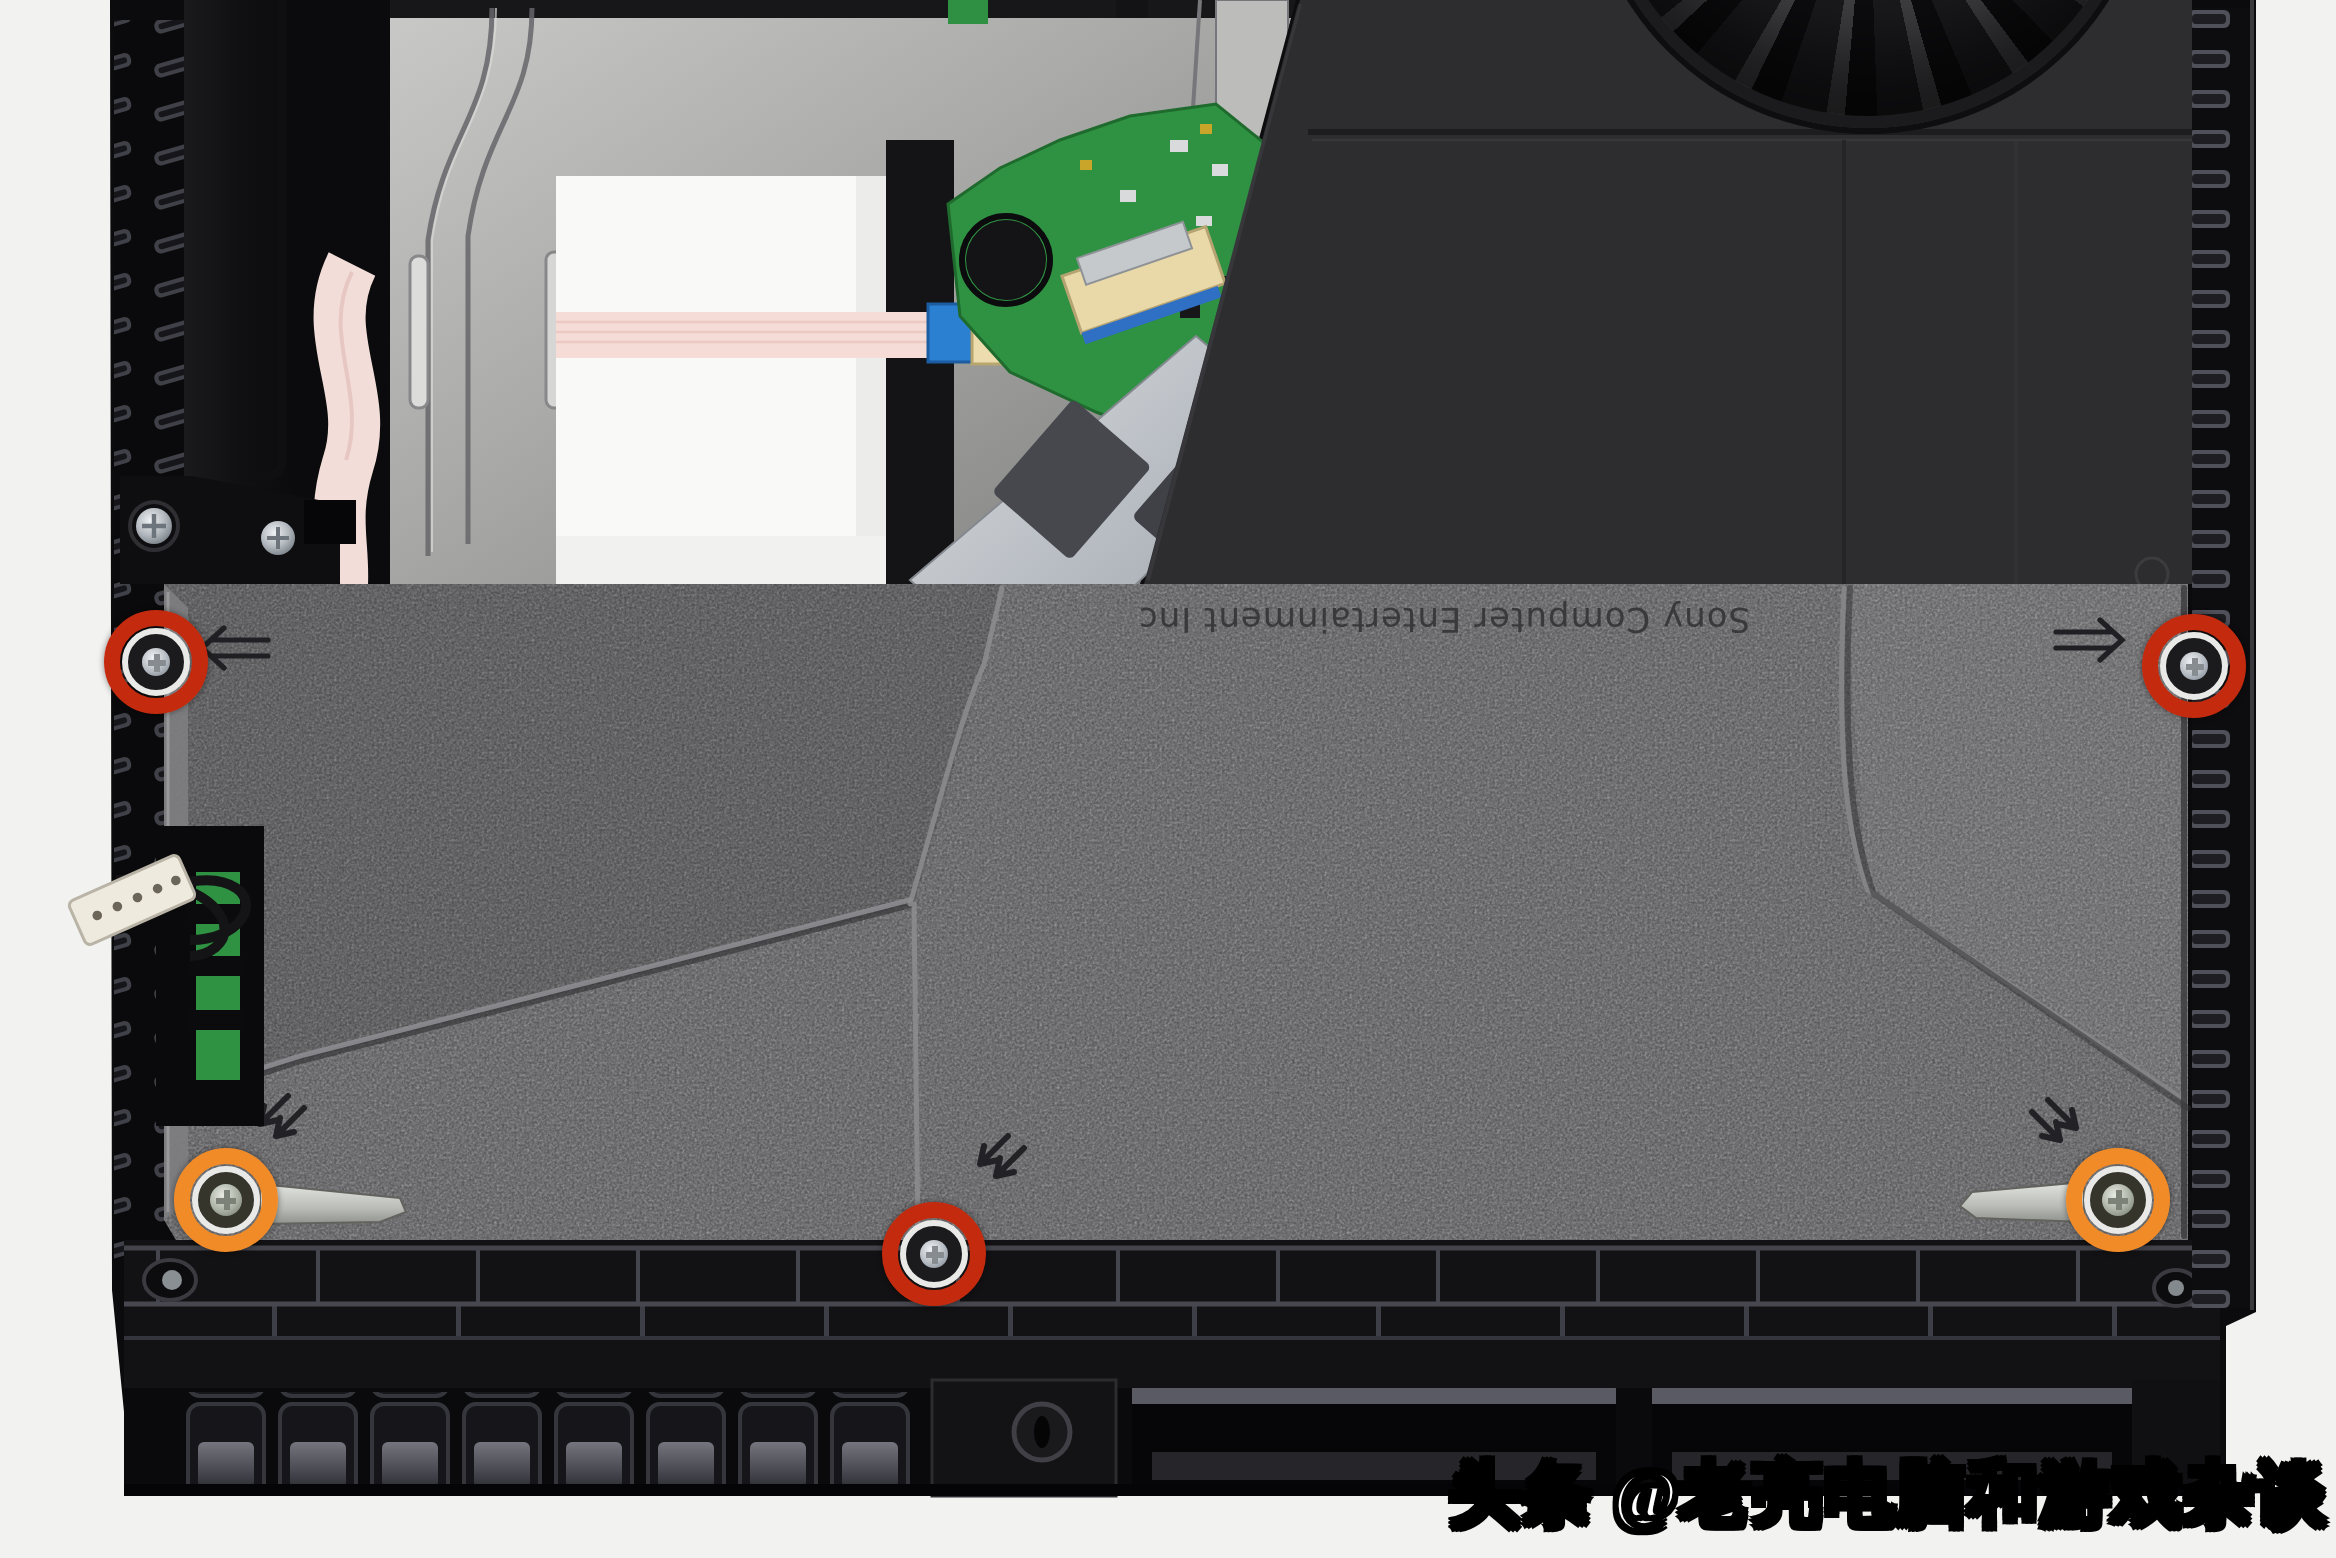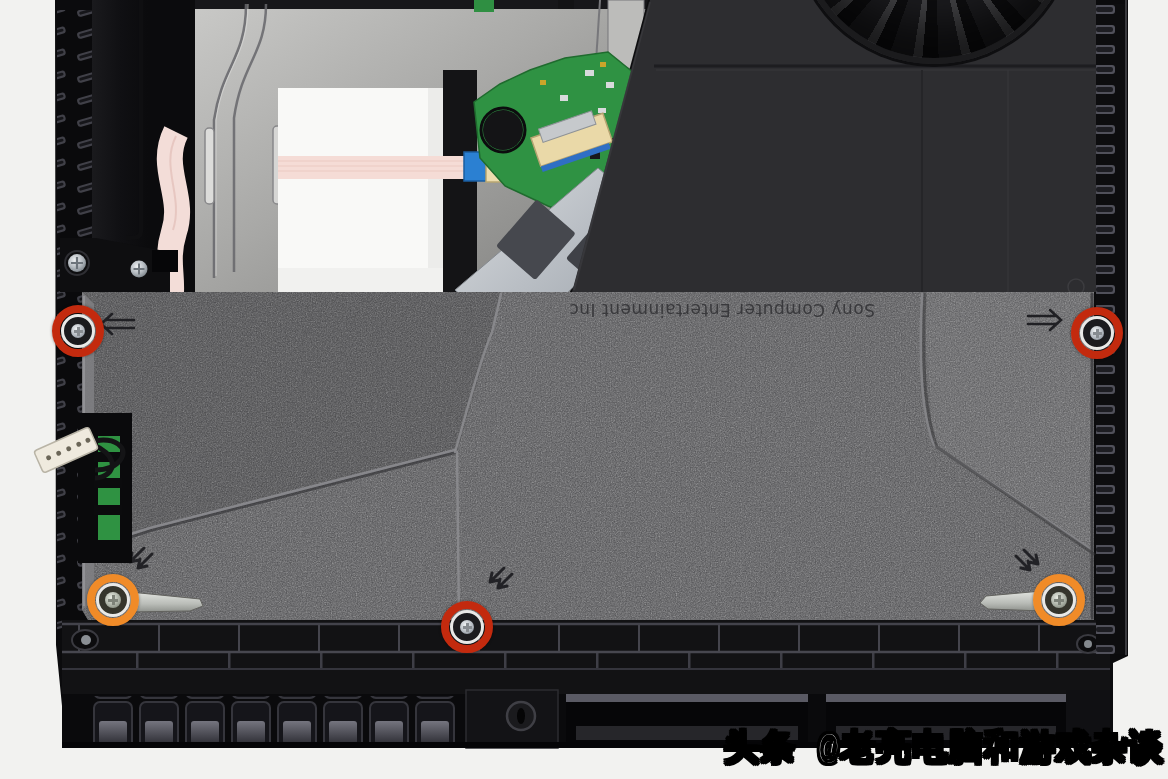--- a/index.html
+++ b/index.html
@@ -24,21 +24,21 @@
        linear-gradient(90deg,#878c91,#878c91) center/64% 3px no-repeat,
        radial-gradient(circle at 40% 35%,#f1f3f5,#b4bac1 55%,#737b85);}
   .callout.orange .screw{inset:6px;
      background:
        linear-gradient(#7d8278,#7d8278) center/3px 64% no-repeat,
        linear-gradient(90deg,#7d8278,#7d8278) center/64% 3px no-repeat,
        radial-gradient(circle at 40% 35%,#e8ebe2,#aab0a4 55%,#6d7468);}
   
   .watermark{position:absolute;right:4px;bottom:8px;z-index:9;
      font-size:35px;font-weight:bold;letter-spacing:1px;color:#fff;white-space:nowrap;
-     font-family:Liberation Mono, monospace;
+     font-family:Liberation Serif, serif;
      -webkit-text-stroke:2px #000;
      text-shadow:2px 2px 0 #000,-2px -2px 0 #000,2px -2px 0 #000,-2px 2px 0 #000,0 2px 0 #000,0 -2px 0 #000,2px 0 0 #000,-2px 0 0 #000;}
 </style>
 </head>
 <body>
 
 <div class="stage">
 
 <svg width="1168" height="779" viewBox="0 0 1168 779">
   <defs>

